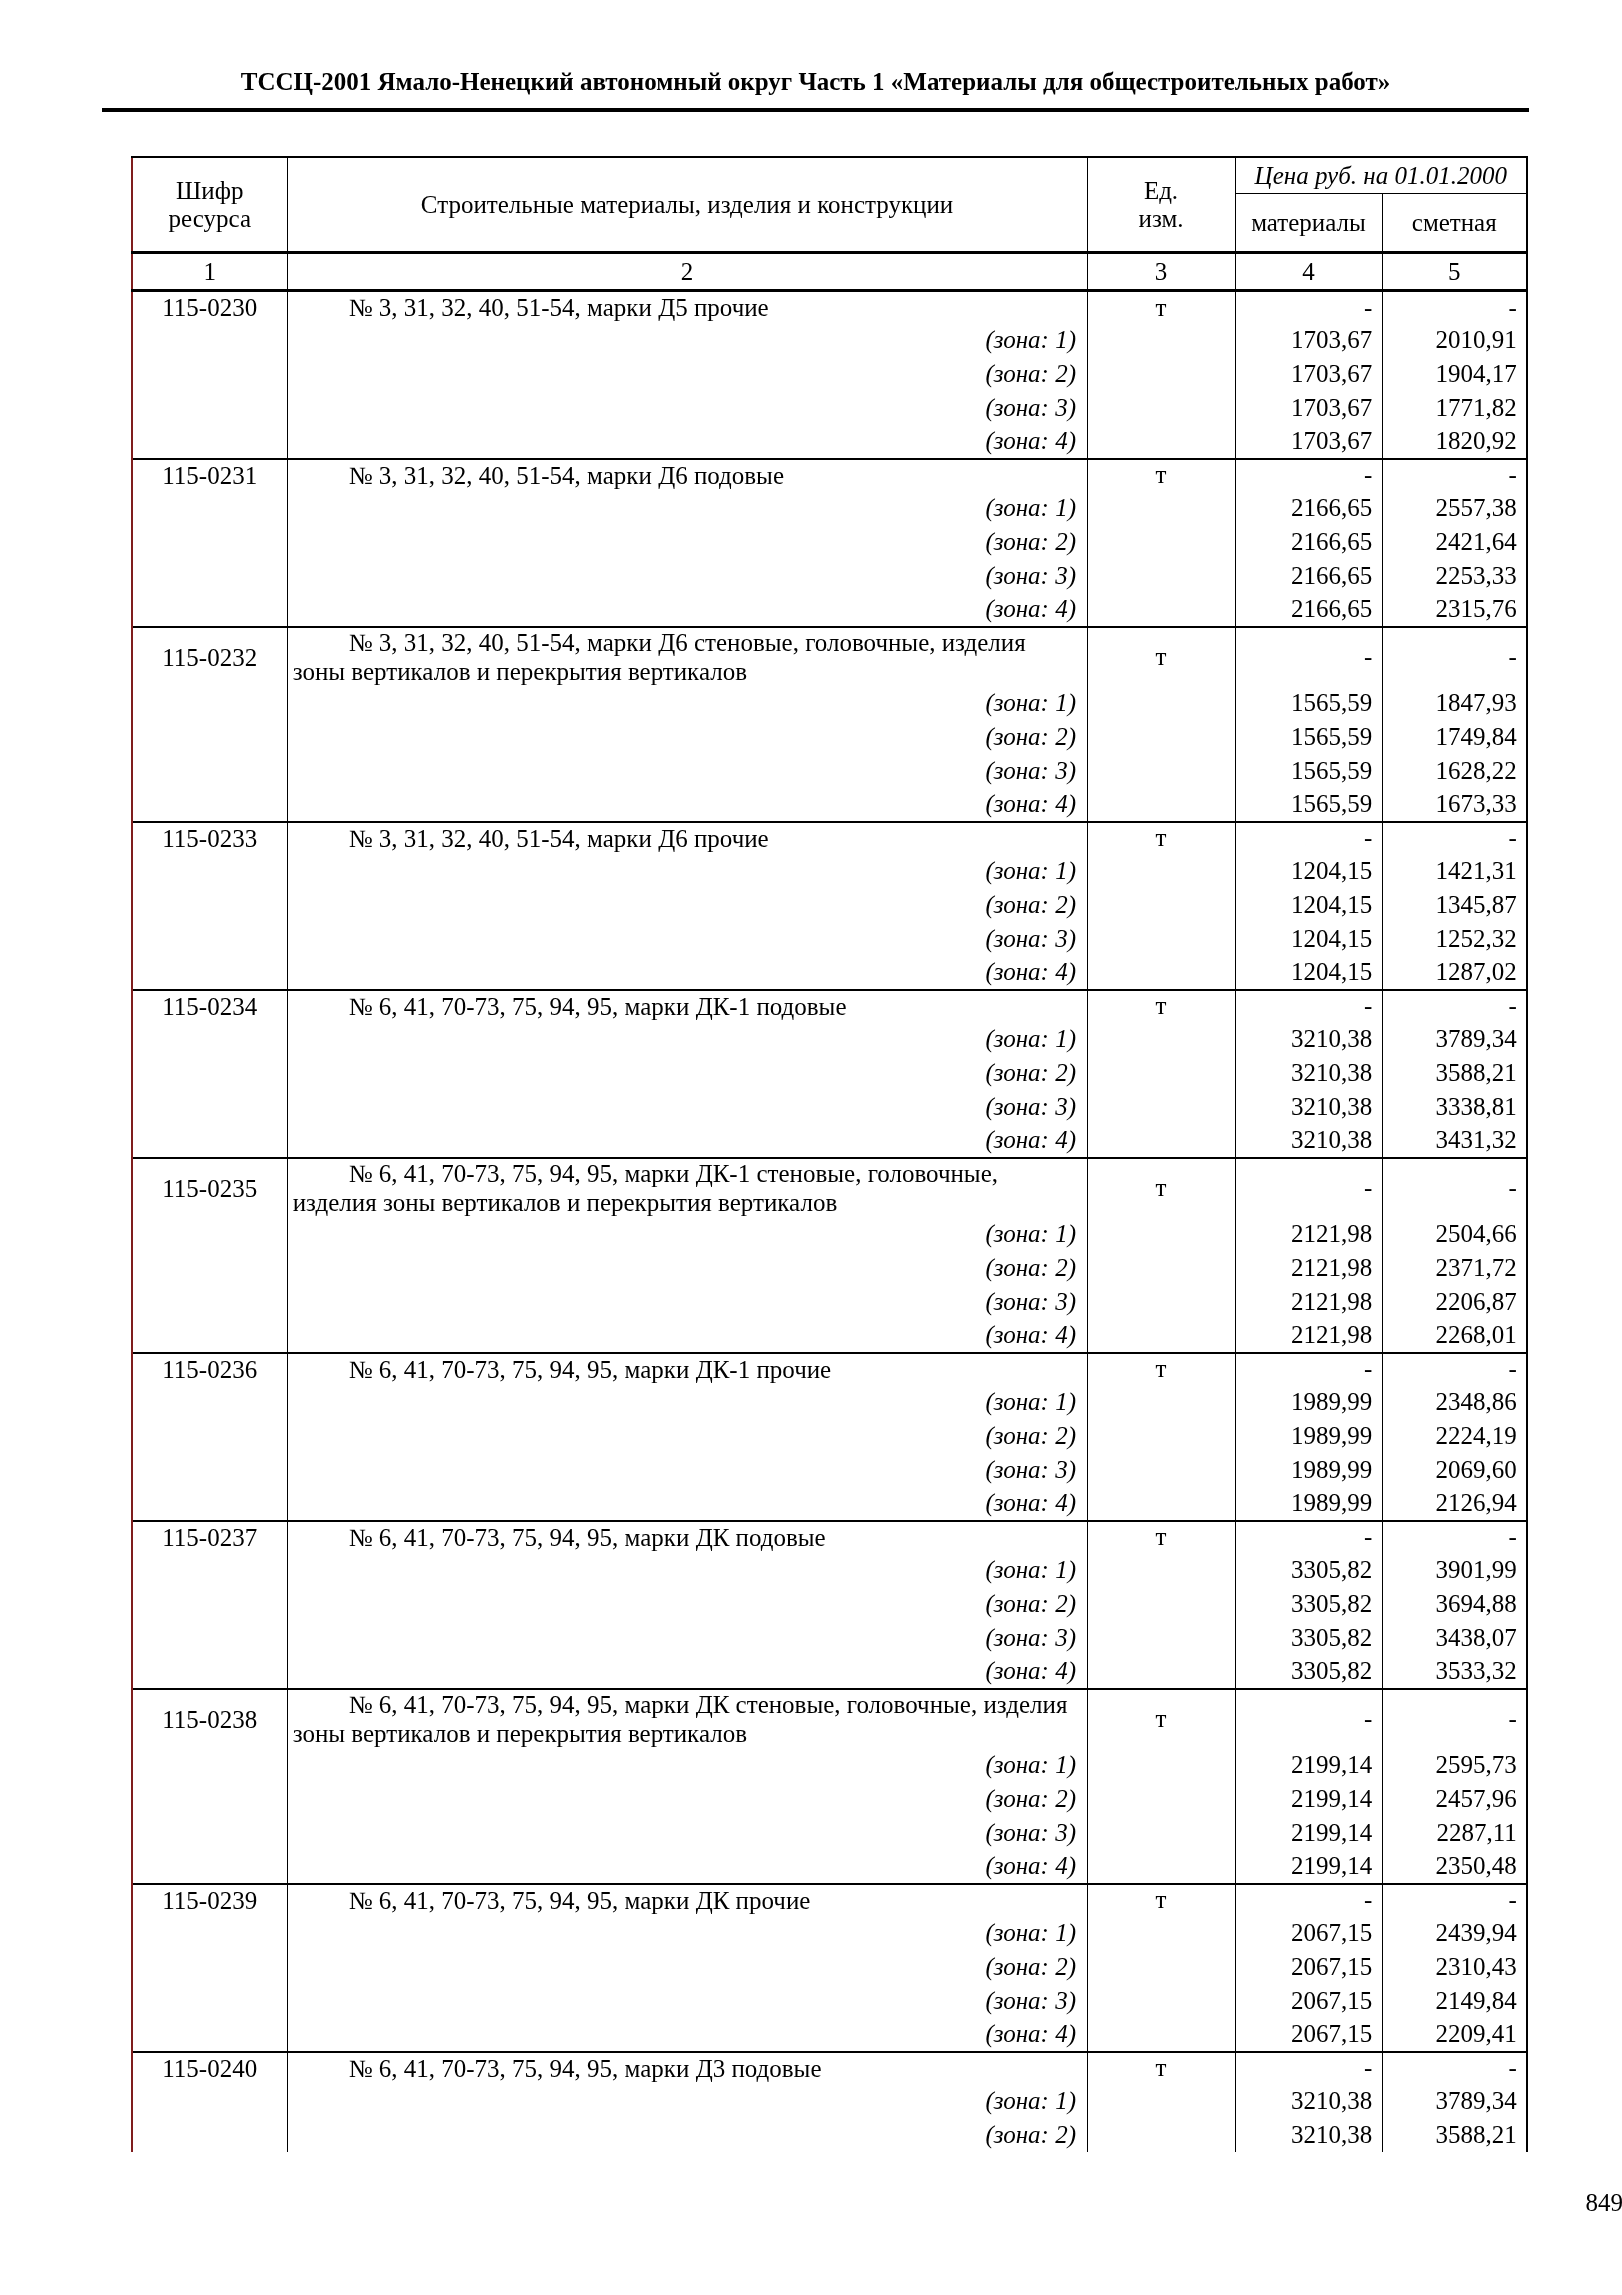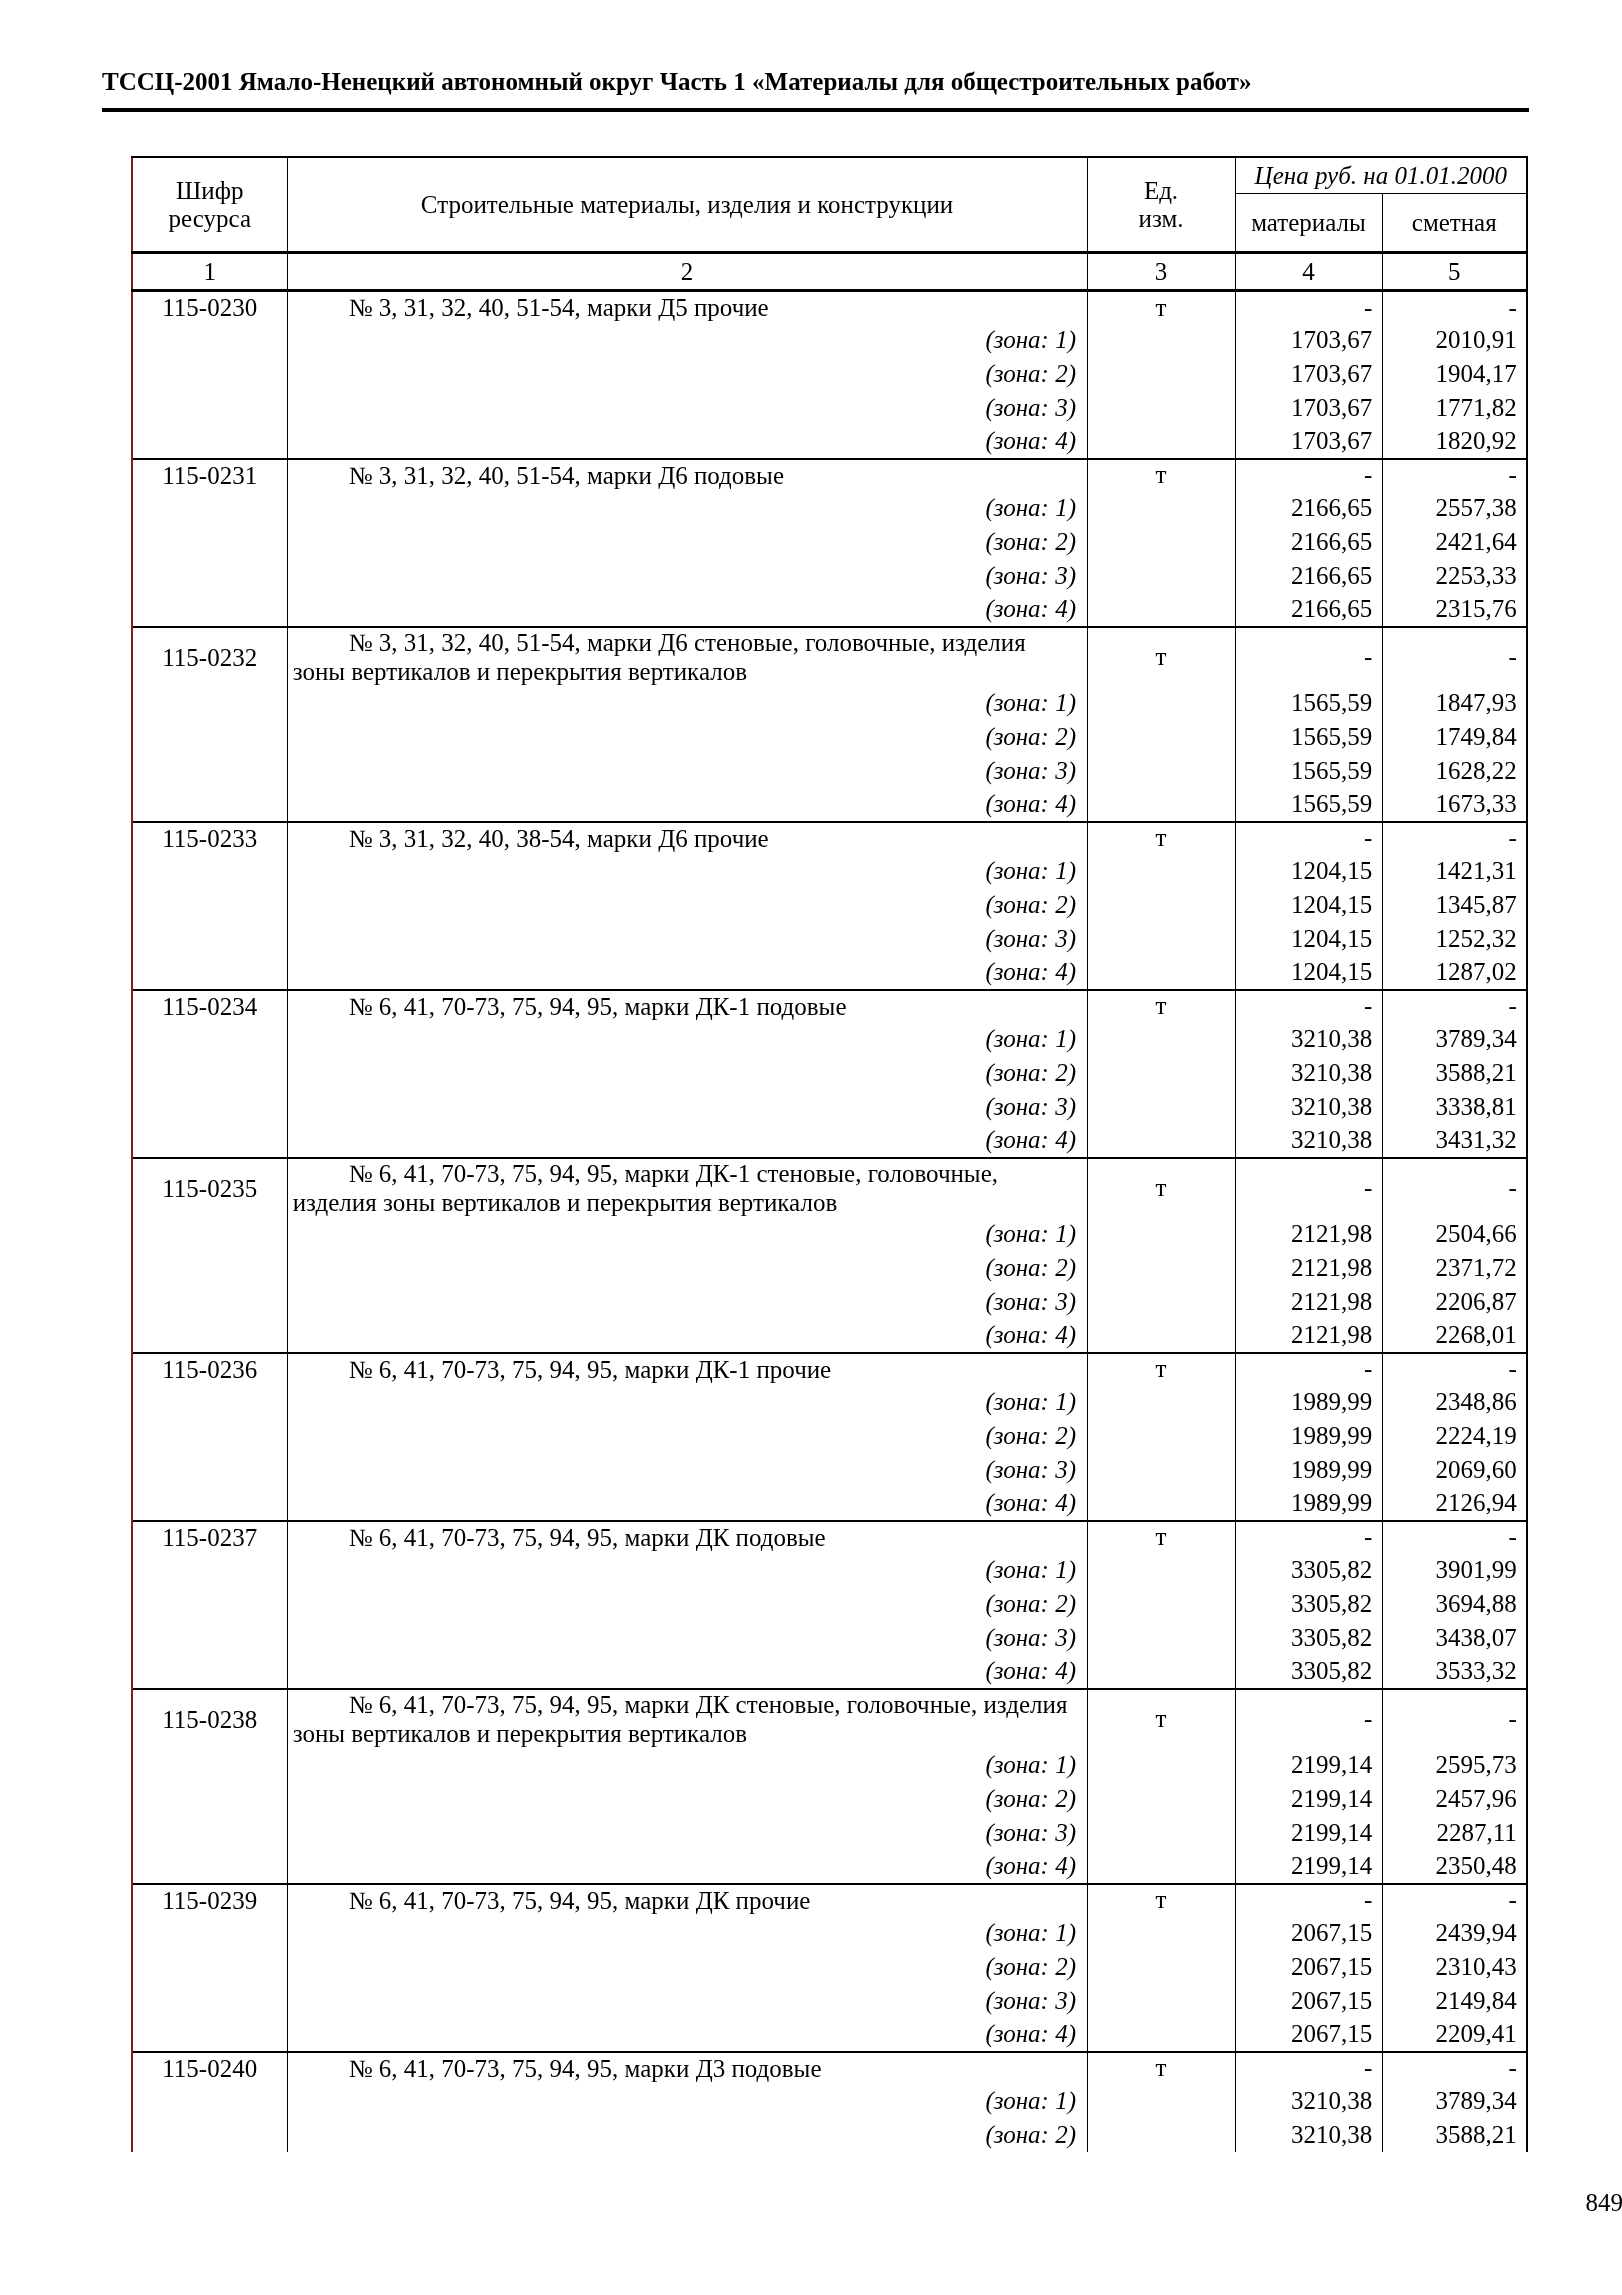--- a/index.html
+++ b/index.html
@@ -6,21 +6,21 @@
   body {
     width: 1623px; height: 2295px;
     background: #ffffff; color: #000000;
     font-family: "Liberation Serif", "DejaVu Serif", serif;
     font-size: 25px;
     position: relative;
     overflow: hidden;
   }
   .doc-header {
     margin: 68px 94px 0 102px;
-    text-align: left;
+    text-align: center;
     font-weight: bold;
     padding-bottom: 11.8px;
     border-bottom: 4.6px solid #000;
   }
   .table-wrap { margin: 44px 0 0 131px; }
   table.price { border-collapse: collapse; table-layout: fixed; width: 1394px; }
   col.c1 { width: 155px; } col.c2 { width: 800px; } col.c3 { width: 148px; }
   col.c4 { width: 147px; } col.c5 { width: 145px; }
   th, td {
     border-left: 1.3px solid #000; border-right: 1.3px solid #000;
@@ -191,21 +191,21 @@
           <td class="unit"></td>
           <td class="num">1565,59</td>
           <td class="num last">1673,33</td>
         </tr>
       </tbody>
       <tbody>
         <tr class="row-name">
           <td class="code first" rowspan="5">
             <div class="code-wrap">115-0233</div>
           </td>
-          <td class="name">№ 3, 31, 32, 40, 38-54, марки Д6 прочие</td>
+          <td class="name">№ 3, 31, 32, 40, 51-54, марки Д6 прочие</td>
           <td class="unit">т</td>
           <td class="num">-</td>
           <td class="num last">-</td>
         </tr>
         <tr class="row-zone">
           <td class="zone-label">(зона: 1)</td>
           <td class="unit"></td>
           <td class="num">1204,15</td>
           <td class="num last">1421,31</td>
         </tr>

